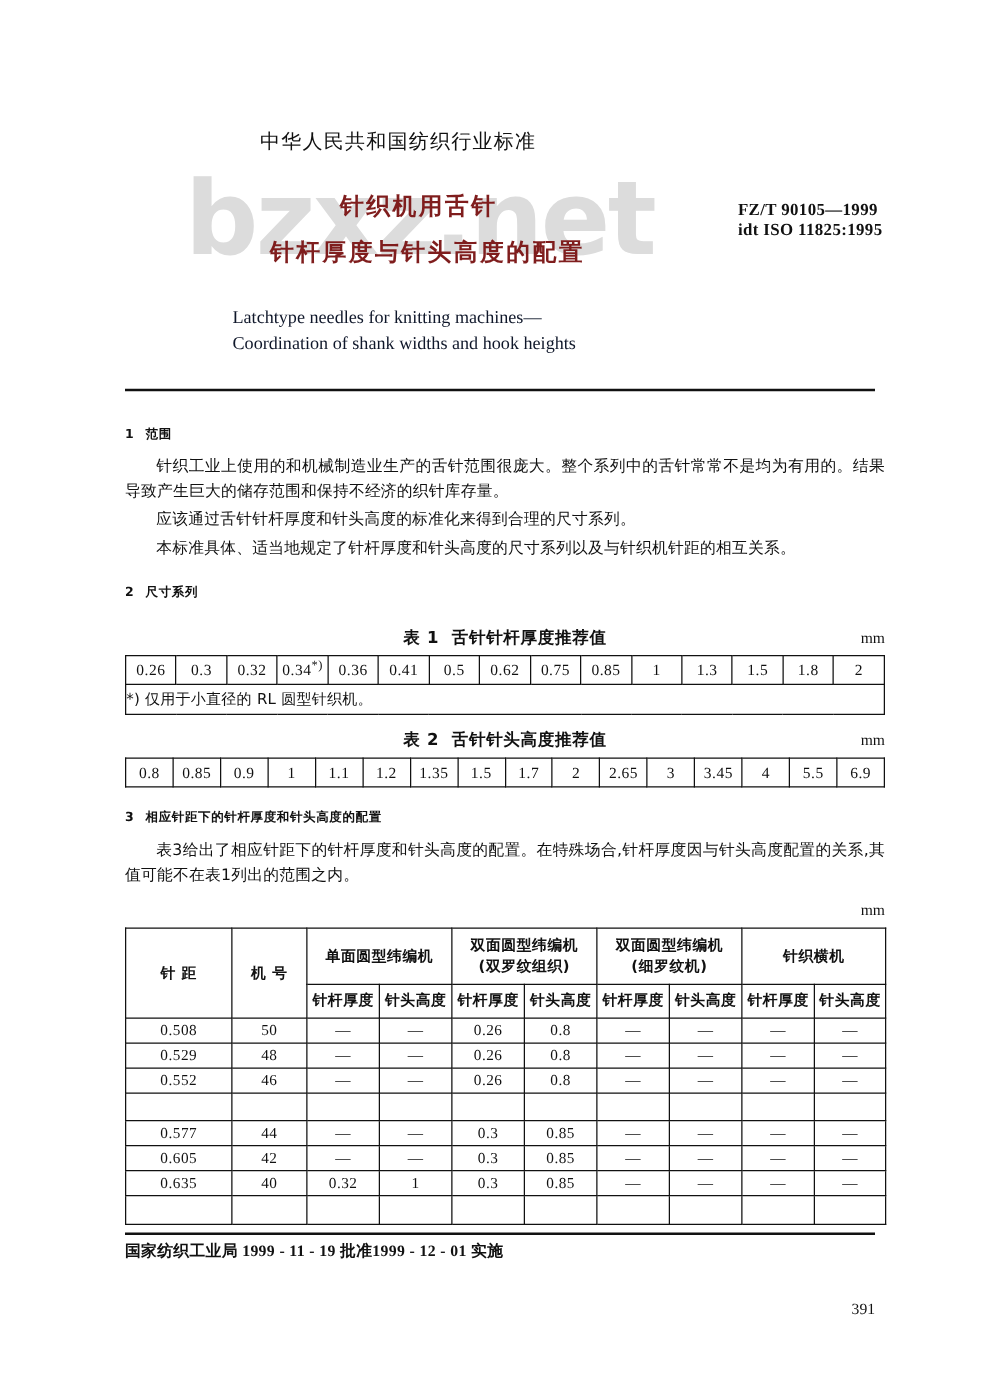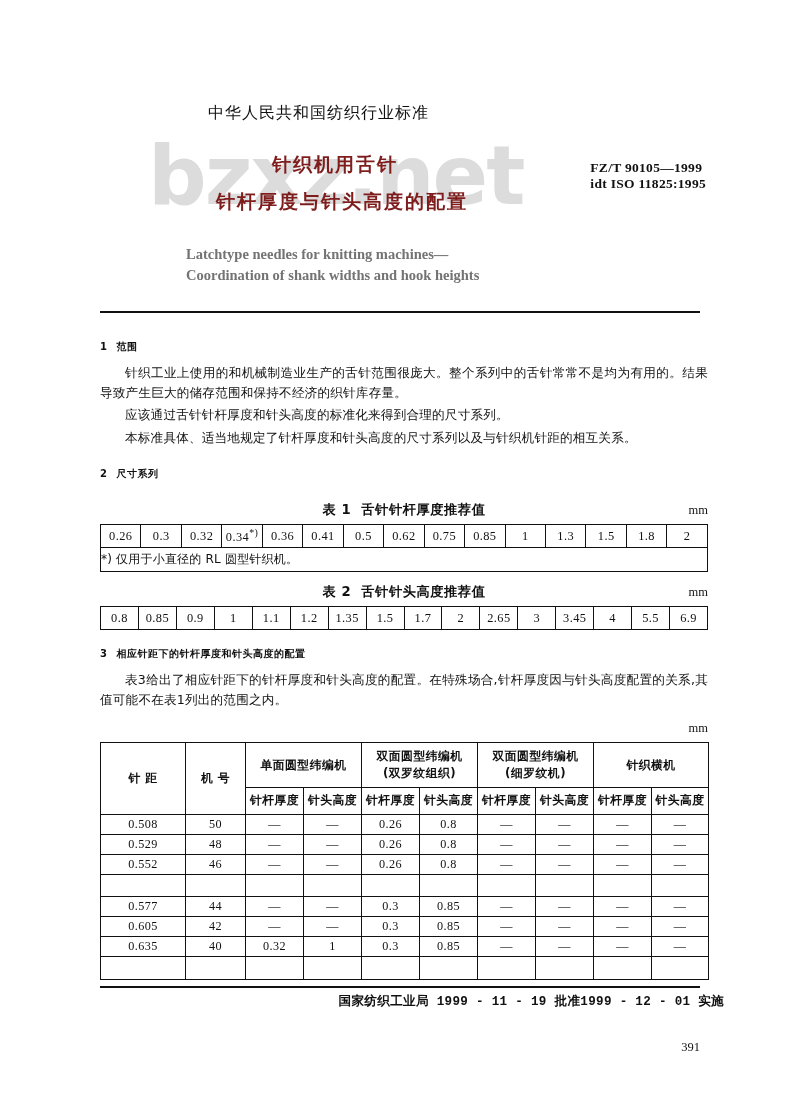--- a/index.html
+++ b/index.html
@@ -80,24 +80,24 @@
     font-weight: bold;
     font-size: 13.5px;
     line-height: 16px;
     color: #111;
     letter-spacing: 0.3px;
   }
   #en-title {
     margin-top: 22px;
     margin-left: 86px;
     font-family: "Liberation Serif", "DejaVu Serif", serif;
-    font-weight: bold;
+    font-weight: normal;
     font-size: 14.5px;
     line-height: 21px;
-    color: #737373;
+    color: #0f172a;
   }
 
   
   .hrule {
     position: absolute;
     left: 100px;
     width: 600px;
     height: 2px;
     background: #111;
     z-index: 2;
@@ -213,30 +213,30 @@
     font-family: "Liberation Serif", "DejaVu Serif", serif;
     font-size: 12.2px;
     letter-spacing: 0.4px;
   }
   table.t3 td.spacer { height: 21px; }
   table.t3 td.tail { height: 22px; }
 
   
   #footer {
     position: absolute;
-    left: 116px;
+    left: 100px;
     top: 993px;
     width: 608px;
     z-index: 2;
-    font-family: Liberation Mono, monospace;
+    font-family: Liberation Serif, serif;
     font-weight: bold;
     font-size: 12.6px;
     letter-spacing: 0.3px;
     display: flex;
-    justify-content: flex-end;
+    justify-content: flex-start;
     align-items: baseline;
   }
   #page-number {
     position: absolute;
     right: 100px;
     top: 1040px;
     z-index: 2;
     font-family: "Liberation Serif", serif;
     font-size: 12.5px;
     color: #111;

